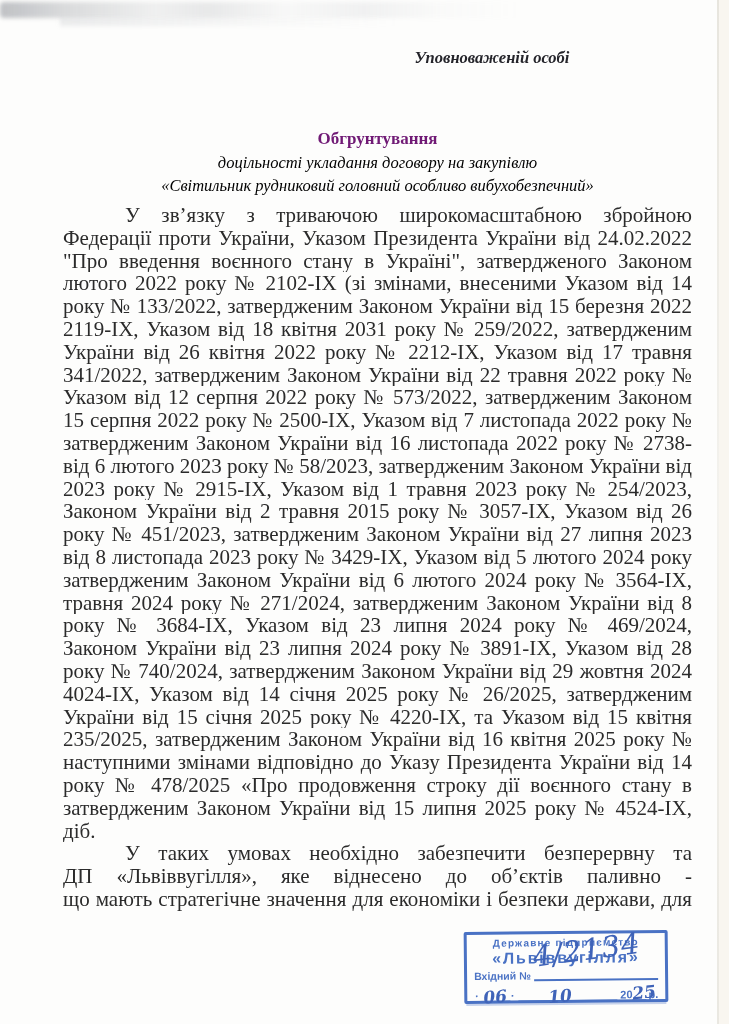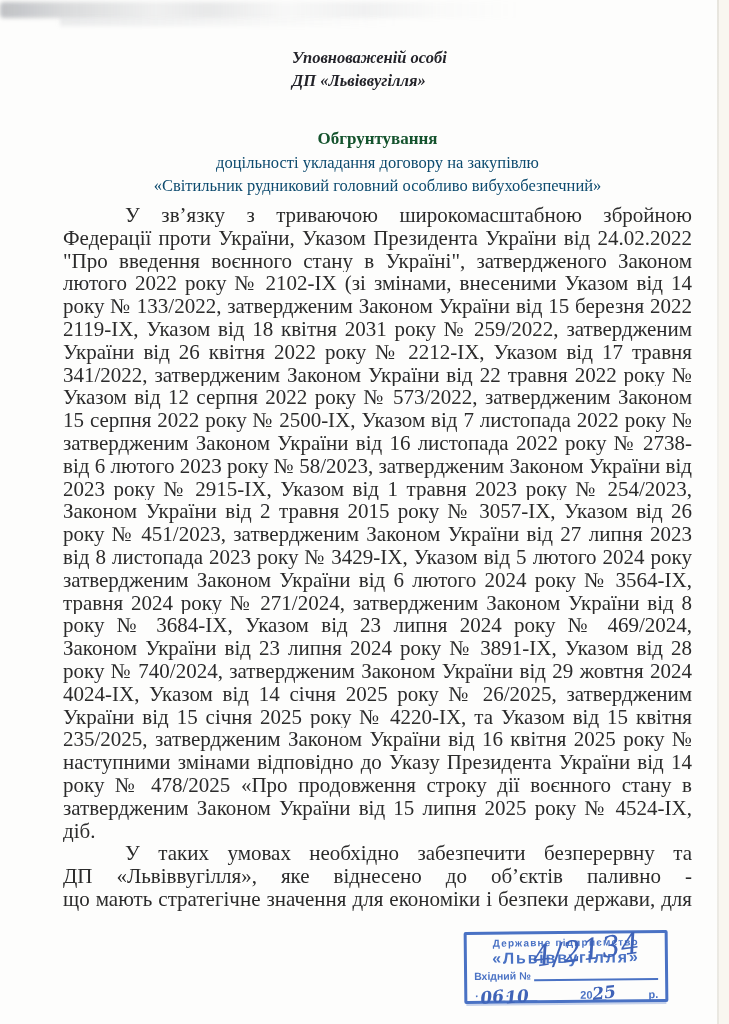--- a/index.html
+++ b/index.html
@@ -39,32 +39,32 @@
   }
 
   
   .header-block{
     position:absolute;top:46px;right:37px;width:400px;
     font-weight:bold;font-style:italic;
     font-size:16.5px;line-height:23px;
     color:#24242a;
     text-align:right;
   }
-  .header-block .line{text-align:left;}
+  .header-block .line{text-align:center;}
 
   
   .title-block{
     position:absolute;top:127px;left:63px;width:629px;
     text-align:center;
   }
   .doc-title{
-    font-weight:bold;font-size:17px;line-height:24px;color:#14532d;
+    font-weight:bold;font-size:17px;line-height:24px;color:#701a75;
   }
   .doc-subtitle{
-    font-size:16.5px;line-height:23px;color:#0c4a6e;
+    font-style:italic;font-size:16.5px;line-height:23px;color:#000000;
   }
   .doc-subtitle .line{text-align:center;}
 
   
   .body-block{
     position:absolute;top:204px;left:63px;width:629px;
     font-size:21px;color:#2b2b2b;
   }
   .para{margin:0;}
   .para .line{
@@ -128,40 +128,39 @@
   .date-day{
     width:30px;border-bottom:2px solid var(--ink,#4a72c4);
     text-align:center;height:16px;
   }
   .date-day .hw{font-size:17px;display:inline-block;transform:rotate(-5deg);position:relative;top:2px;}
   .date-month{
     flex:1;border-bottom:2px solid var(--ink,#4a72c4);
     text-align:center;height:16px;margin:0 3px;
   }
   .date-month .hw{font-size:17px;display:inline-block;transform:rotate(-4deg);position:relative;top:2px;left:-8px;}
-  .date-year-prefix,.date-suffix{line-height:13px;white-space:nowrap;margin-left:40px;}
+  .date-year-prefix,.date-suffix{line-height:13px;white-space:nowrap;}
   .date-year-hw{
     width:14px;border-bottom:2px solid var(--ink,#4a72c4);
     height:16px;text-align:center;margin-right:2px;
   }
   .date-year-hw .hw{font-size:17px;display:inline-block;transform:rotate(-6deg);position:relative;top:-1px;}
 </style>
 </head>
 <body>
 
 <div class="page">
 
   <div class="scan-smudge"></div>
   <div class="scan-smudge2"></div>
   <div class="scan-edge-strip"></div>
   <div class="scan-edge-line"></div>
 
   <div class="header-block">
       <div class="line">Уповноваженій особі</div>
-      <div class="line">ДП «Львіввугілля»</div>
     </div>
 
   <div class="title-block">
     <div class="doc-title">Обгрунтування</div>
     <div class="doc-subtitle">
         <div class="line">доцільності укладання договору на закупівлю</div>
         <div class="line">«Світильник рудниковий головний особливо вибухобезпечний»</div>
       </div>
   </div>
 

